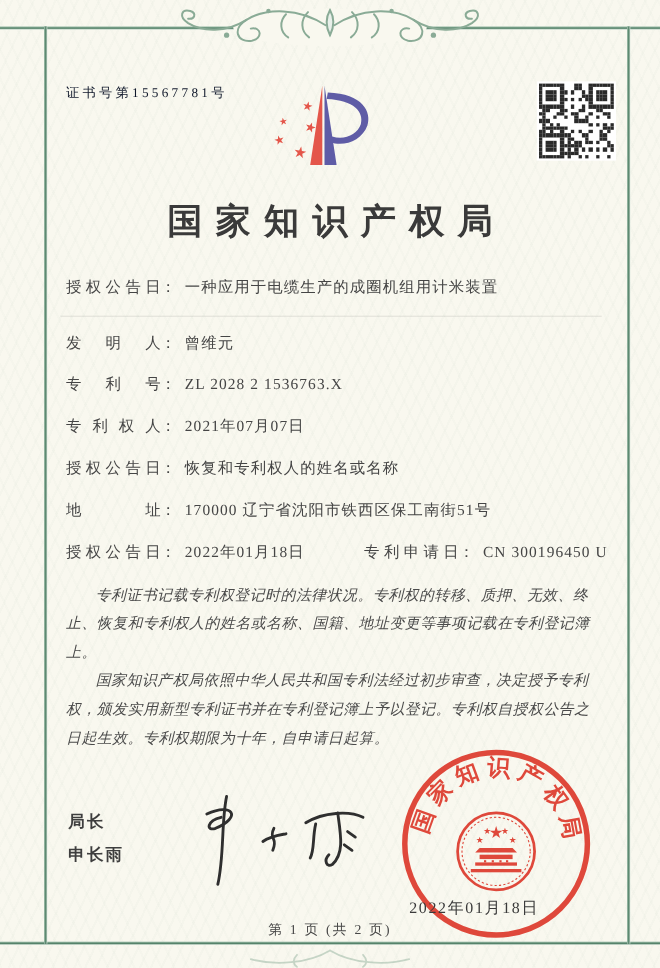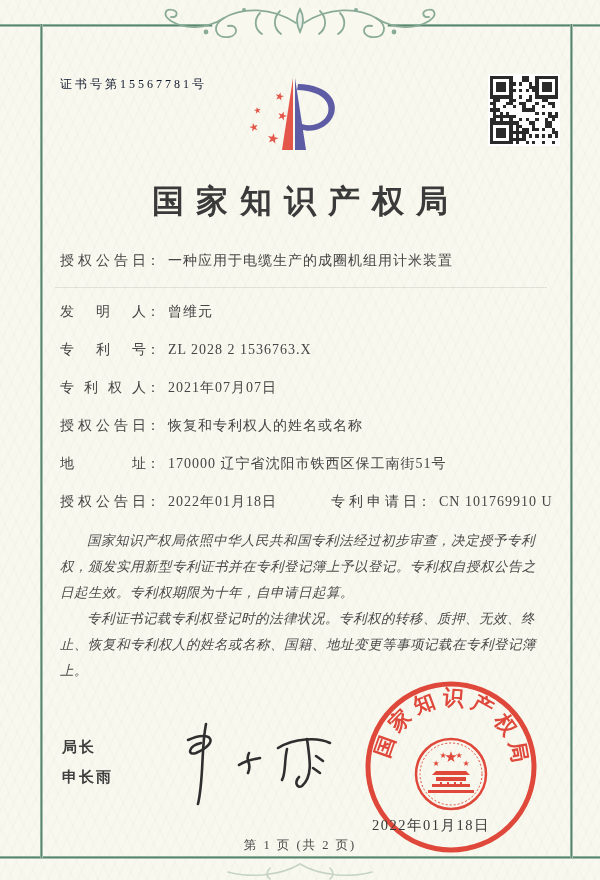--- a/index.html
+++ b/index.html
@@ -332,26 +332,26 @@
 
 <div class="abs frow" style="top:417px">
   <span class="flabel">授权公告日</span><span class="fcolon">：</span><span class="fvalue">恢复和专利权人的姓名或名称</span>
 </div>
 
 <div class="abs frow" style="top:455px">
   <span class="flabel">地址</span><span class="fcolon">：</span><span class="fvalue">170000 辽宁省沈阳市铁西区保工南街51号</span>
 </div>
 
 <div class="abs frow" style="top:493px">
-  <span><span class="flabel">授权公告日</span><span class="fcolon">：</span><span class="fvalue">2022年01月18日</span></span><span class="pair2"><span class="flabel">专利申请日</span><span class="fcolon">：</span><span class="fvalue">CN 101769910 U</span></span>
+  <span><span class="flabel">授权公告日</span><span class="fcolon">：</span><span class="fvalue">2022年01月18日</span></span><span class="pair2"><span class="flabel">专利申请日</span><span class="fcolon">：</span><span class="fvalue">CN 300196450 U</span></span>
 </div>
 
 <div class="abs body-text">
+  <p>专利证书记载专利权登记时的法律状况。专利权的转移、质押、无效、终止、恢复和专利权人的姓名或名称、国籍、地址变更等事项记载在专利登记簿上。</p>
   <p>国家知识产权局依照中华人民共和国专利法经过初步审查，决定授予专利权，颁发实用新型专利证书并在专利登记簿上予以登记。专利权自授权公告之日起生效。专利权期限为十年，自申请日起算。</p>
-  <p>专利证书记载专利权登记时的法律状况。专利权的转移、质押、无效、终止、恢复和专利权人的姓名或名称、国籍、地址变更等事项记载在专利登记簿上。</p>
 </div>
 
 <div class="abs director-title">局长</div>
 <div class="abs director-name">申长雨</div>
 
 <svg class="abs signature" width="190" height="95" viewBox="0 0 190 95">
   <g stroke="#2f2f2f" stroke-width="2.6" fill="none" stroke-linecap="round">
     <path d="M46,8 C41,32 44,62 38,88"></path>
     <path d="M28,24 C52,13 60,27 36,37 C27,40 28,30 41,27"></path>
     <path d="M89,37 C84,47 93,45 88,57"></path>

